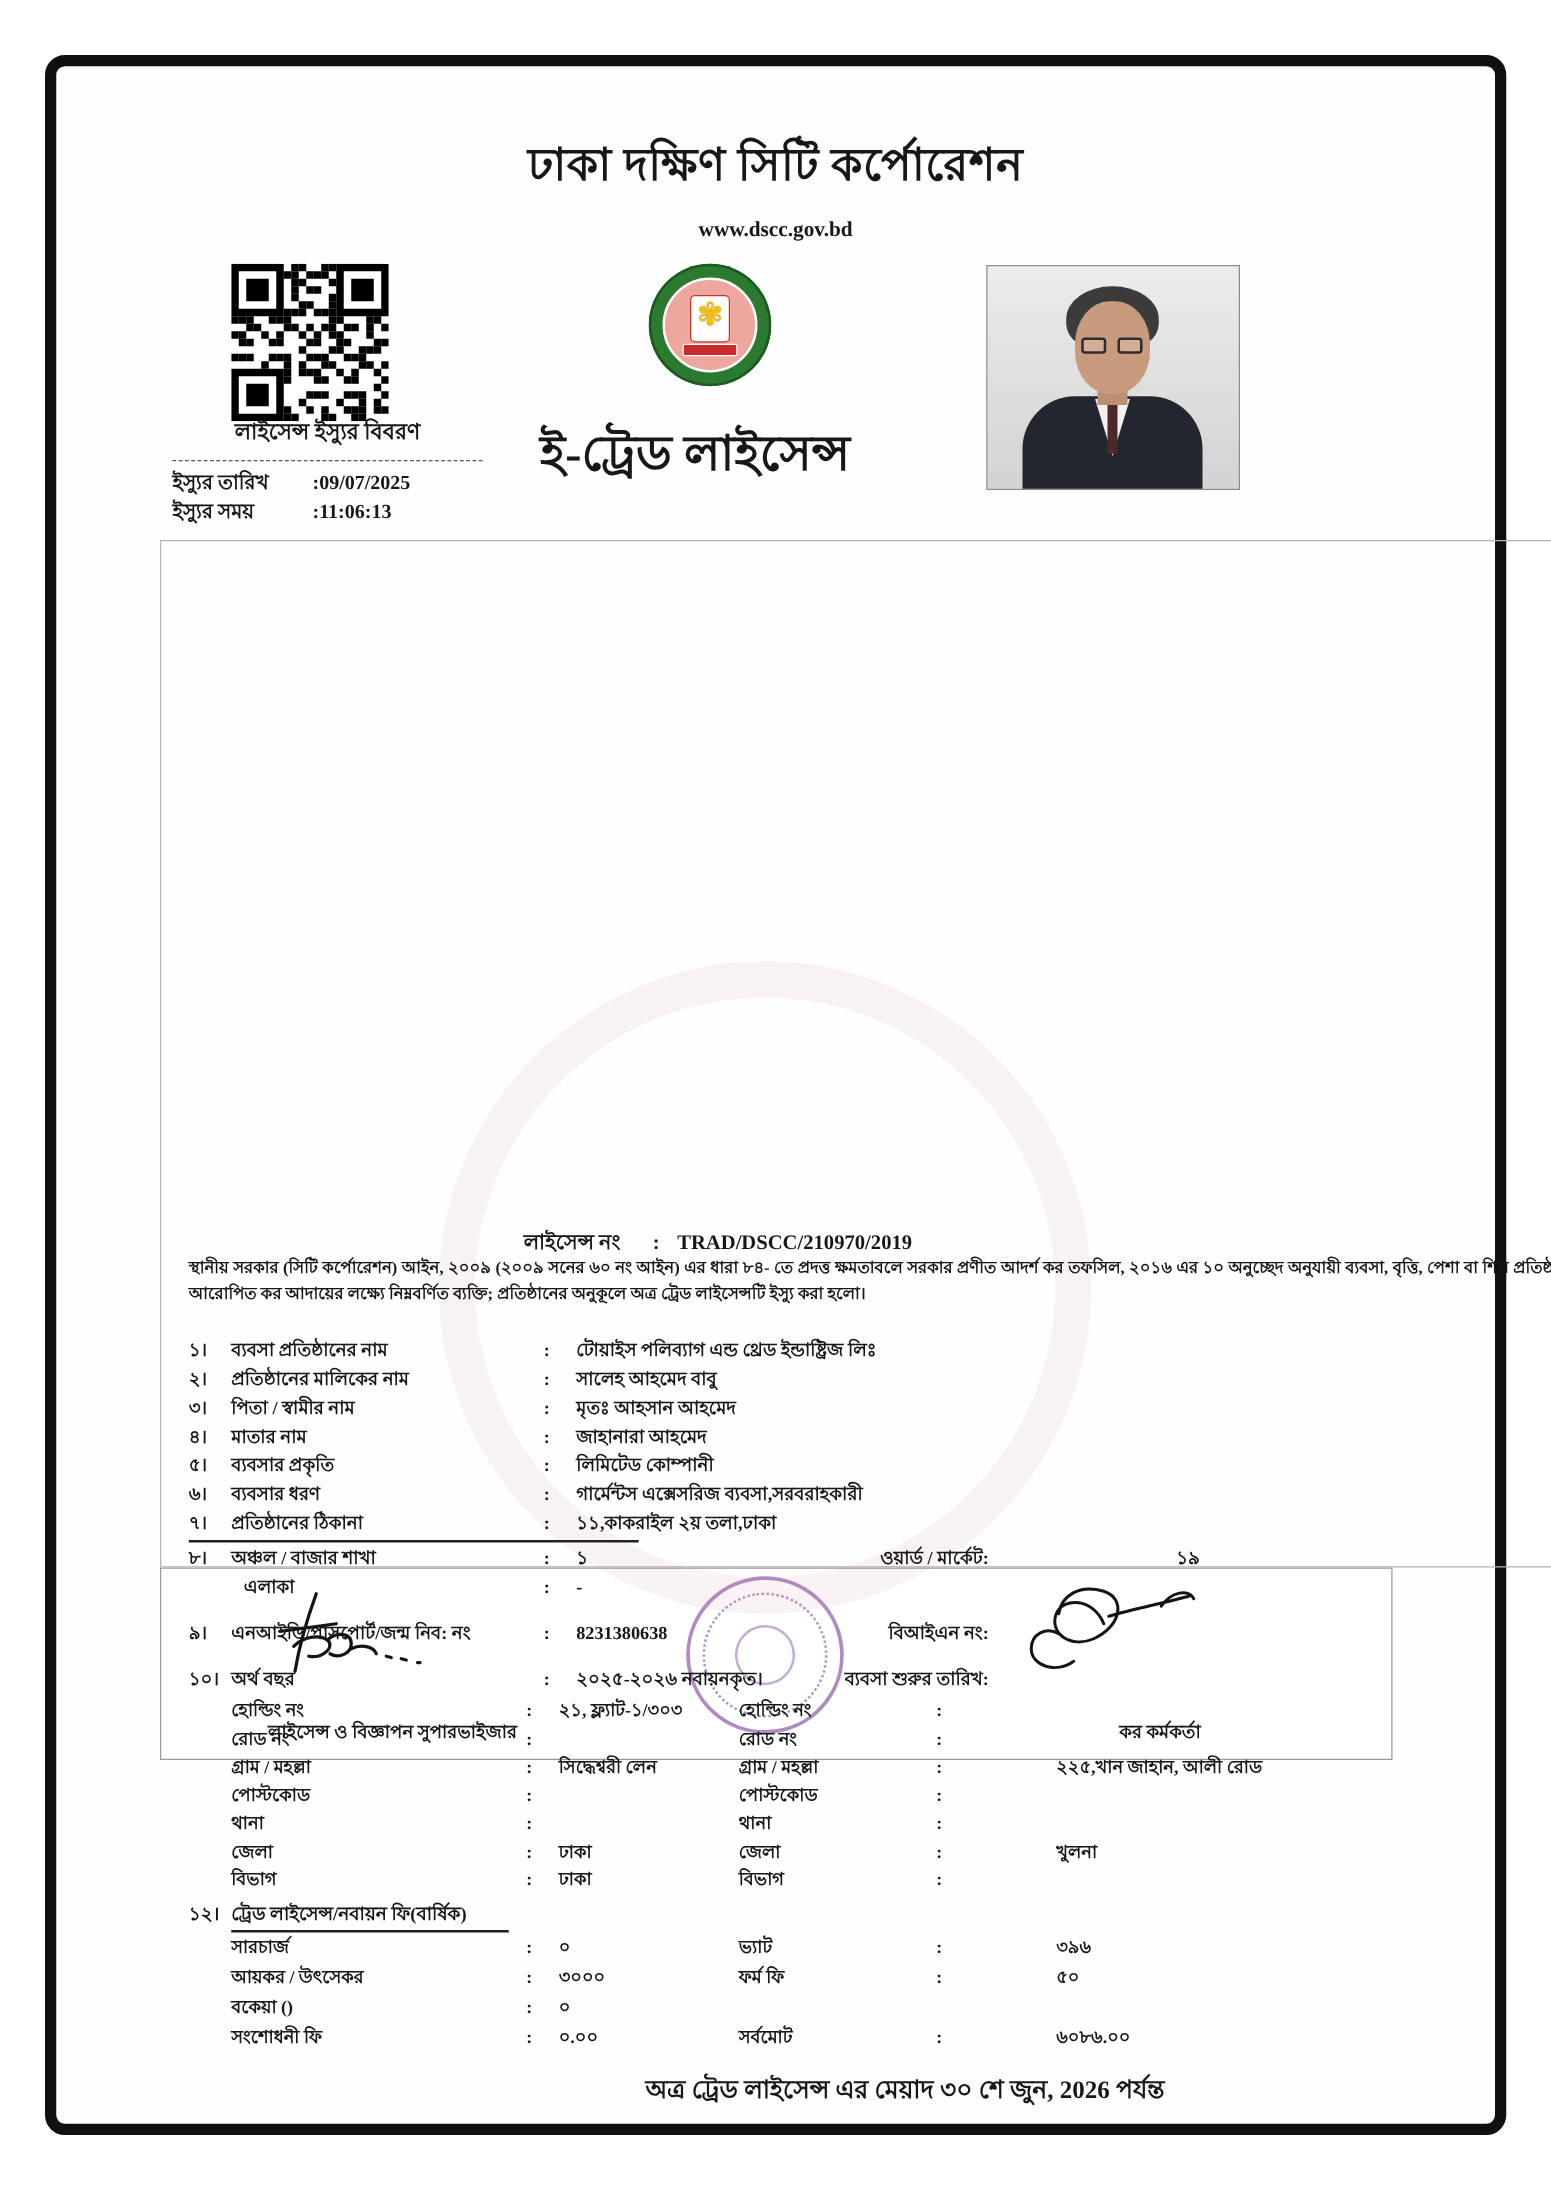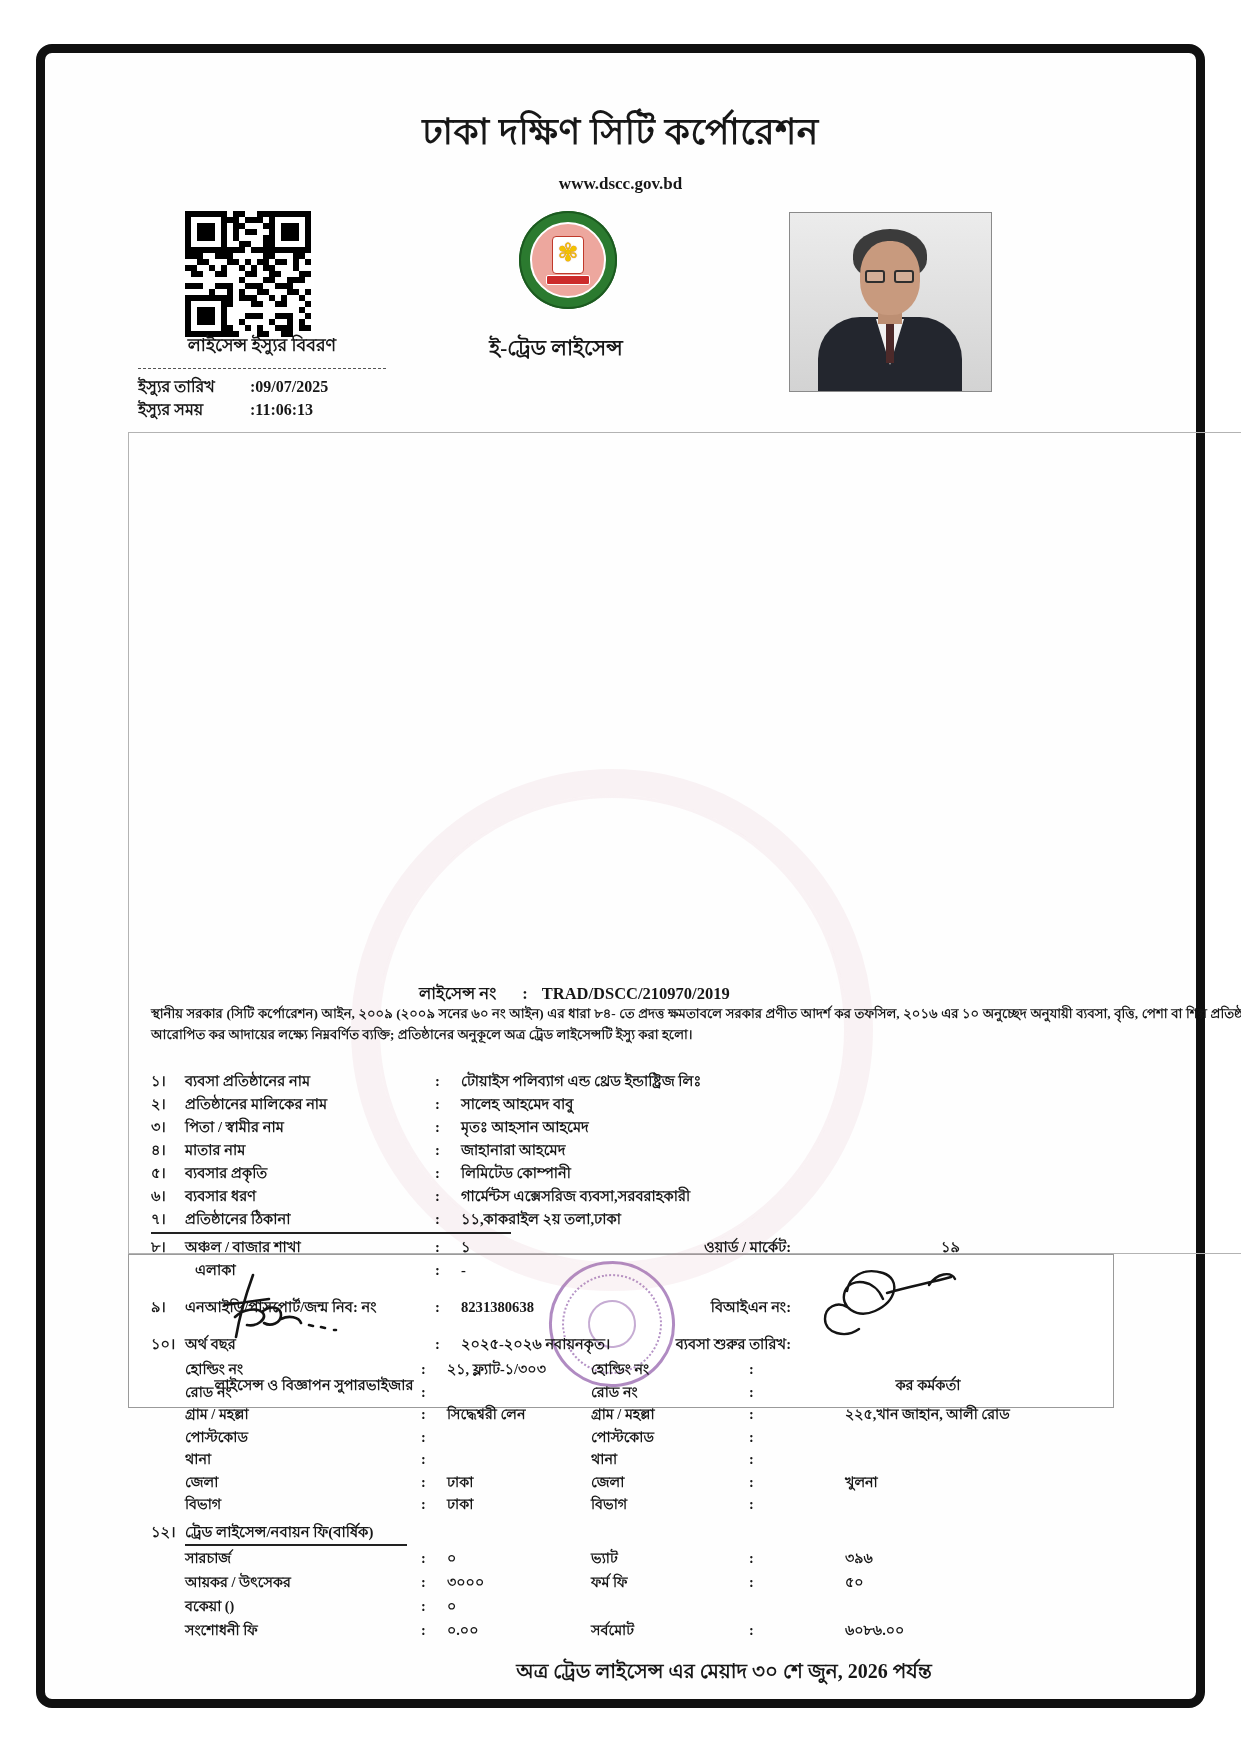--- a/index.html
+++ b/index.html
@@ -23,21 +23,21 @@
   .issue-row .v{font-weight:700;}
 
   
   .emblem{position:absolute;left:519px;top:211px;width:98px;height:98px;}
   .em-ring{position:absolute;inset:0;border-radius:50%;background:#2b7a2f;box-shadow:inset 0 0 0 2px #1c5a20;}
   .em-disc{position:absolute;inset:11px;border-radius:50%;background:#eda79e;border:2px solid #fff;box-sizing:border-box;}
   .em-shield{position:absolute;left:33px;top:25px;width:32px;height:38px;background:#fff;border:1.5px solid #c0392b;border-radius:4px;box-sizing:border-box;}
   .em-lily{position:absolute;left:0;right:0;top:24px;text-align:center;font-size:25px;line-height:36px;color:#f2c200;text-shadow:0 0 1px #b54;}
   .em-band{position:absolute;left:27px;top:64px;width:44px;height:10px;background:#cc2b2b;border:1px solid #fff;border-radius:2px;box-sizing:border-box;}
 
-  .doc-title{position:absolute;left:380px;top:332px;width:352px;text-align:center;font-size:21px;font-weight:700;}
+  .doc-title{position:absolute;left:380px;top:332px;width:352px;text-align:center;font-size:39px;font-weight:700;}
 
   
   .photo{position:absolute;left:789px;top:212px;width:201px;height:178px;border:1px solid #8a8a8a;background:linear-gradient(180deg,#ececec 0%,#d3d3d3 100%);overflow:hidden;}
   .ph-hair{position:absolute;left:63px;top:16px;width:74px;height:52px;background:#3b3b3b;border-radius:50% 50% 42% 42%;}
   .ph-face{position:absolute;left:70px;top:28px;width:60px;height:74px;background:#c89a7e;border-radius:46%;}
   .ph-g1,.ph-g2{position:absolute;top:57px;width:20px;height:13px;border:2px solid #2e2e2e;border-radius:3px;background:rgba(255,255,255,.2);box-sizing:border-box;}
   .ph-g1{left:75px;} .ph-g2{left:104px;}
   .ph-neck{position:absolute;left:88px;top:95px;width:24px;height:16px;background:#bd8f73;}
   .ph-suit{position:absolute;left:28px;top:104px;width:144px;height:80px;background:#23262e;border-radius:42px 42px 0 0;}
   .ph-shirt{position:absolute;left:86px;top:106px;width:28px;height:46px;background:#f1f1f1;clip-path:polygon(0 0,100% 0,50% 100%);}

